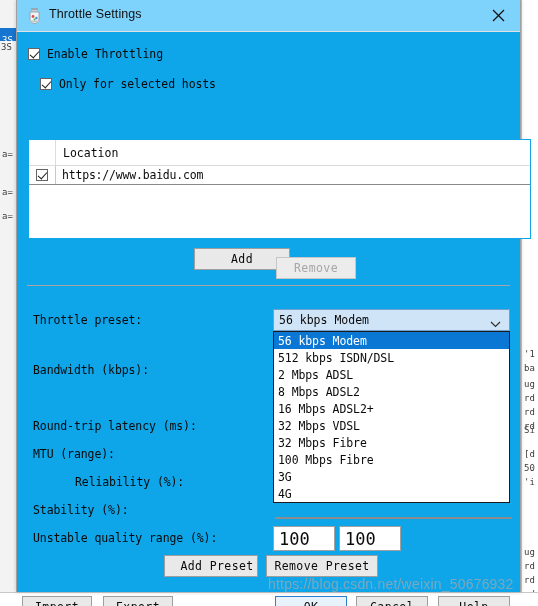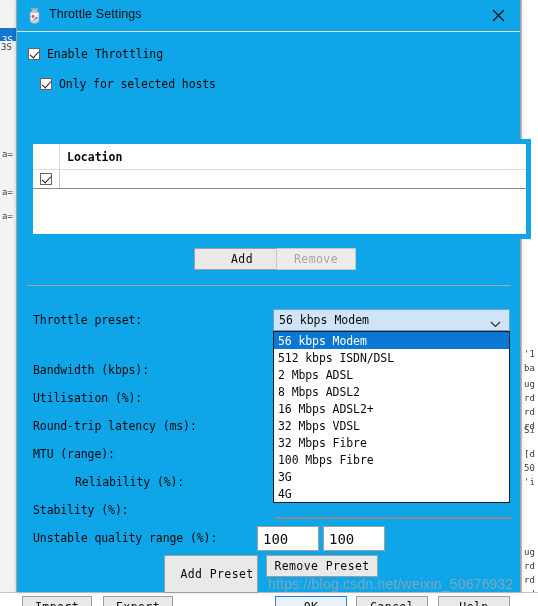--- a/index.html
+++ b/index.html
@@ -60,21 +60,21 @@
     width: 505px; height: 592px;
     background: #f0f0f0;
     border: 1px solid #a0a0a0;
     border-top: none;
     box-sizing: border-box;
     box-shadow: 0 0 4px rgba(0,0,0,0.20);
   }
   .titlebar {
     position: relative;
     height: 31px;
-    background: #0ea5e9;
+    background: #7dd3fc;
     border-bottom: 1px solid #e2e2e2;
   }
   .title-icon {
     position: absolute; left: 9px; top: 7px;
     width: 17px; height: 17px;
   }
   .title-text {
     position: absolute; left: 32px; top: 7px;
     font-family: "Liberation Sans", sans-serif;
     font-size: 12.5px;
@@ -124,24 +124,23 @@
     color: #0a0a0a;
     white-space: nowrap;
     letter-spacing: -0.1px;
   }
 
   
   .table-box {
     position: absolute;
     left: 11px; top: 107px;
     width: 503px; height: 100px;
-    border: 5px solid #0ea5e9;
-    background: #ffffff;
-    box-sizing: border-box;
-    font-weight: bold;
+    border: 1px solid #0ea5e9;
+    background: #ffffff;
+    box-sizing: border-box;
   }
   .thead {
     display: flex;
     height: 25px;
     border-bottom: 1px solid #dcdcdc;
     background: #ffffff;
   }
   .th-check {
     width: 27px; flex: 0 0 27px;
     border-right: 1px solid #dcdcdc;
@@ -265,22 +264,23 @@
 
   
   .tinput {
     position: absolute;
     height: 25px;
     background: #ffffff;
     border: 1px solid #a0a0a0;
     box-sizing: border-box;
     display: flex; align-items: center;
     padding-left: 5px;
-    font-size: 14px;
-    color: #0a0a0a;
+    font-size: 17px;
+    color: #0a0a0a;
+    margin-left: 16px;
   }
 
   
   .watermark {
     position: absolute;
     left: 268px; top: 576px;
     font-family: "Liberation Sans", sans-serif;
     font-size: 14px;
     color: rgba(170,170,170,0.70);
     white-space: nowrap;
@@ -360,25 +360,26 @@
 
       <div class="table-box">
         <div class="thead">
           <div class="th-check"></div>
           <div class="th-loc">Location</div>
         </div>
         <div class="trow">
           <div class="td-check">
             <span class="cbox checked"></span>
           </div>
+          <div class="td-loc">https://www.baidu.com</div>
         </div>
       </div>
 
       <div class="btn" style="left:177px; top:216px; width:96px; height:22px;">Add</div>
-      <div class="btn disabled" style="left:259px; top:216px; width:80px; height:22px;">Remove</div>
+      <div class="btn disabled" style="left:259px; top:225px; width:80px; height:22px;">Remove</div>
 
       <div class="sep"></div>
 
       <div class="flabel" style="left:16px; top:281px;">Throttle preset:</div>
 
       <div class="combo">
         <span>56 kbps Modem</span>
         <span class="combo-arrow">
           <svg width="11" height="7" viewBox="0 0 11 7">
             <polyline points="1,1 5.5,5.5 10,1" fill="none" stroke="#2f2f2f" stroke-width="1.2"></polyline>
@@ -394,31 +395,30 @@
         <div class="dl-item">8 Mbps ADSL2</div>
         <div class="dl-item">16 Mbps ADSL2+</div>
         <div class="dl-item">32 Mbps VDSL</div>
         <div class="dl-item">32 Mbps Fibre</div>
         <div class="dl-item">100 Mbps Fibre</div>
         <div class="dl-item">3G</div>
         <div class="dl-item">4G</div>
       </div>
 
       <div class="flabel" style="left:16px; top:331px;">Bandwidth (kbps):</div>
-      <div class="flabel" style="left:16px; top:359px;">Utilisation (%):</div>
       <div class="flabel" style="left:16px; top:387px;">Round-trip latency (ms):</div>
       <div class="flabel" style="left:16px; top:415px;">MTU (range):</div>
       <div class="flabel" style="left:16px; top:443px;padding-left:42px;">Reliability (%):</div>
       <div class="flabel" style="left:16px; top:471px;">Stability (%):</div>
       <div class="flabel" style="left:16px; top:499px;">Unstable quality range (%):</div>
 
       <div class="tinput" style="left:240px; top:494px; width:62px;">100</div>
       <div class="tinput" style="left:306px; top:494px; width:62px;">100</div>
 
-      <div class="btn" style="left:147px; top:523px; width:94px; height:38px;padding-left:12px;">Add Preset</div>
+      <div class="btn" style="left:147px; top:523px; width:94px; height:22px;padding-left:12px;">Add Preset</div>
       <div class="btn" style="left:249px; top:523px; width:112px; height:22px;">Remove Preset</div>
 
       <div class="btn" style="left:5px; top:564px; width:70px; height:22px;">Import</div>
       <div class="btn" style="left:86px; top:564px; width:70px; height:22px;">Export</div>
       <div class="btn default" style="left:258px; top:564px; width:72px; height:22px;">OK</div>
       <div class="btn" style="left:339px; top:564px; width:72px; height:22px;">Cancel</div>
       <div class="btn" style="left:421px; top:564px; width:72px; height:22px;">Help</div>
 
     </div>
   </div>

